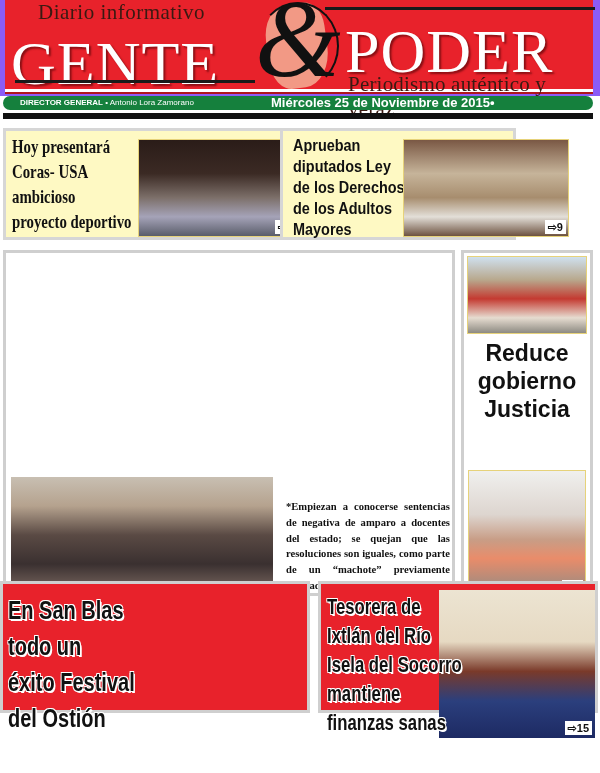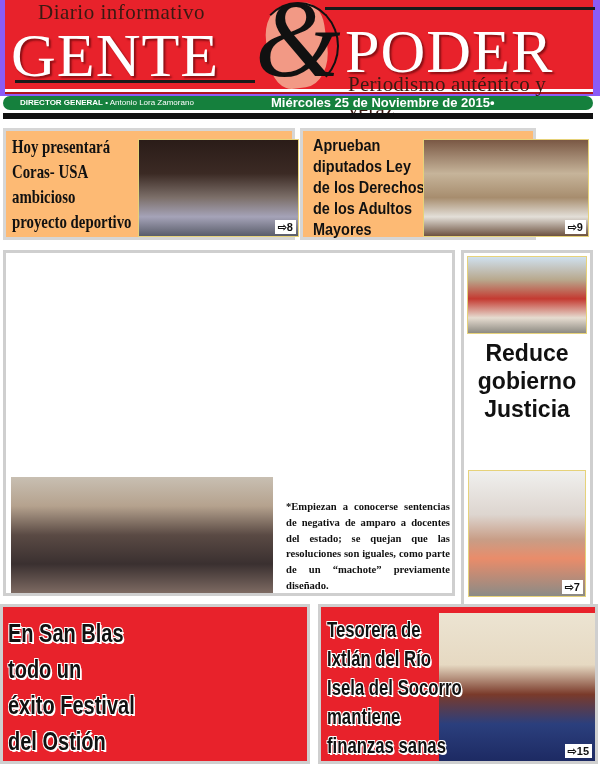--- a/index.html
+++ b/index.html
@@ -3,43 +3,43 @@
   <meta charset="utf-8">
   <style>
     * { box-sizing: border-box; margin: 0; padding: 0; }
     html, body { width: 600px; height: 773px; background: #ffffff; overflow: hidden; }
     body { position: relative; font-family: "Liberation Sans", sans-serif; }
 
     
     .masthead { position: absolute; left: 0; top: 0; width: 600px; height: 96px; background: #8b5cf6; }
     .masthead-red { position: absolute; left: 5px; top: 0; width: 588px; height: 92px; background: #e8222b; border-bottom: 3px solid #ffffff; box-shadow: 0 2px 0 #b0161d; }
     .tagline-top { position: absolute; left: 33px; top: 0px; font-family: "Liberation Serif", serif; font-size: 21px; color: #3a1a12; letter-spacing: 0.5px; }
-    .logo-left { position: absolute; left: 6px; top: 24px; font-family: "Liberation Serif", serif; font-size: 62px; color: #ffffff; letter-spacing: 1px; line-height: 62px; text-shadow: 2px 2px 2px #8a0f14; }
+    .logo-left { position: absolute; left: 6px; top: 32px; font-family: "Liberation Serif", serif; font-size: 62px; color: #ffffff; letter-spacing: 1px; line-height: 62px; text-shadow: 2px 2px 2px #8a0f14; }
     .logo-right { position: absolute; left: 340px; top: 20px; font-family: "Liberation Serif", serif; font-size: 62px; color: #ffffff; letter-spacing: 1px; line-height: 62px; text-shadow: 2px 2px 2px #8a0f14; }
     .rule-left { position: absolute; left: 10px; top: 80px; width: 240px; height: 3px; background: #1a1a1a; }
     .rule-right { position: absolute; left: 320px; top: 7px; width: 270px; height: 3px; background: #1a1a1a; }
     .tagline-bottom { position: absolute; left: 343px; top: 72px; font-family: "Liberation Serif", serif; font-size: 21px; color: #3a1a12; letter-spacing: 0.2px; }
     .ampersand-wrap { position: absolute; left: 248px; top: 0; width: 90px; height: 92px; }
     .map-shape { position: absolute; left: 14px; top: 4px; width: 60px; height: 84px; background: #f2a08a; border-radius: 40% 30% 45% 35%; transform: rotate(-8deg); opacity: 0.95; }
     .amp-glyph { position: absolute; left: 2px; top: -16px; font-family: "Liberation Serif", serif; font-style: italic; font-size: 110px; color: #111111; line-height: 110px; }
     .amp-ring { position: absolute; left: 4px; top: 2px; width: 82px; height: 88px; border: 2px solid #111; border-radius: 50%; border-left-color: transparent; border-bottom-color: transparent; }
 
     
     .info-bar { position: absolute; left: 3px; top: 96px; width: 590px; height: 14px; background: #15803d; border-radius: 8px 8px 8px 8px; color: #ffffff; font-size: 8px; line-height: 14px; }
     .info-bar .director { position: absolute; left: 17px; top: 0; font-weight: bold; }
     .info-bar .director span { font-weight: normal; }
     .info-bar .dateline { position: absolute; left: 268px; top: 0; font-weight: bold; font-size: 13px; }
     .price { position: absolute; left: 552px; top: 92px; color: #ffffff; font-size: 9px; margin-top: 16px; }
     .price .big { font-size: 19px; line-height: 18px; }
     .rule-black { position: absolute; left: 3px; top: 113px; width: 590px; height: 6px; background: #111111; }
 
     
-    .teaser { position: absolute; top: 128px; height: 112px; background: #fdba74; border: 3px solid #d6d6d6; }
+    .teaser { position: absolute; top: 128px; height: 112px; background: #fef9c3; border: 3px solid #d6d6d6; }
     .teaser-1 { left: 3px; width: 292px; }
-    .teaser-2 { left: 300px; width: 236px; }
+    .teaser-2 { left: 280px; width: 236px; }
     .teaser-headline { position: absolute; font-weight: bold; color: #111; }
     .teaser-1 .teaser-headline { left: 6px; top: 3px; width: 130px; font-family: "Liberation Serif", serif; font-size: 19px; line-height: 25px; transform: scaleX(0.78); transform-origin: left top; width: 170px; }
     .teaser-2 .teaser-headline { left: 10px; top: 4px; width: 120px; font-family: "Liberation Sans", sans-serif; font-size: 17px; line-height: 21px; transform: scaleX(0.85); transform-origin: left top; width: 145px; }
     .photo { position: absolute; overflow: hidden; border: 1px solid #e6d27a; }
     .teaser-1 .photo { left: 132px; top: 8px; width: 161px; height: 98px; }
     .teaser-2 .photo { left: 120px; top: 8px; width: 166px; height: 98px; }
     .page-ref { position: absolute; right: 2px; bottom: 2px; background: #ffffff; color: #111; font-weight: bold; font-size: 11px; padding: 0 3px; line-height: 14px; }
 
     .ph-audience { background: linear-gradient(180deg, #2a1c18 0%, #3b2a24 35%, #7c6f69 60%, #a5a3b8 80%, #5a5d6a 100%); }
     .ph-congress { background: linear-gradient(180deg, #7a5844 0%, #c6b49a 35%, #a78d6e 60%, #e3dfd8 80%, #6d5240 100%); }
@@ -57,21 +57,21 @@
     .main-photo { position: absolute; left: 5px; top: 224px; width: 262px; height: 116px; border: none; }
     .main-dek { position: absolute; left: 280px; top: 246px; width: 164px; font-family: "Liberation Serif", serif; font-weight: bold; font-size: 10.6px; line-height: 15.8px; color: #111; text-align: justify; }
 
     
     .side-box { position: absolute; left: 461px; top: 250px; width: 132px; height: 442px; border: 3px solid #cfcfcf; background: #ffffff; }
     .side-photo-top { position: absolute; left: 3px; top: 3px; width: 120px; height: 78px; border: 1px solid #e6d27a; }
     .side-headline { position: absolute; left: 0; top: 86px; width: 126px; text-align: center; font-family: "Liberation Sans", sans-serif; font-weight: bold; font-size: 23px; line-height: 28px; color: #111; }
     .side-photo-bottom { position: absolute; left: 4px; top: 217px; width: 118px; height: 127px; border: 1px solid #e6d27a; }
 
     
-    .bottom { position: absolute; top: 604px; height: 160px; background: #e8222b; border: 3px solid #cfcfcf; padding-left: 6px; }
+    .bottom { position: absolute; top: 581px; height: 132px; background: #e8222b; border: 3px solid #cfcfcf; padding-left: 6px; }
     .bottom-1 { left: 0; width: 310px; }
     .bottom-2 { left: 318px; width: 280px; }
     .bottom-1 .photo { left: 100px; top: 6px; width: 204px; height: 148px; border: none; }
     .bottom-2 .photo { left: 118px; top: 6px; width: 156px; height: 148px; border: none; }
     .bottom-headline { position: absolute; font-family: "Liberation Sans", sans-serif; font-weight: bold; color: #111; text-shadow: -1px -1px 0 #fff, 1px -1px 0 #fff, -1px 1px 0 #fff, 1px 1px 0 #fff, 2px 2px 0 #fff; z-index: 2; white-space: nowrap; transform-origin: left top; }
     .bottom-1 .bottom-headline { left: 5px; top: 8px; font-size: 25px; line-height: 36px; transform: scaleX(0.8); }
     .bottom-2 .bottom-headline { left: 6px; top: 8px; font-size: 22px; line-height: 29px; transform: scaleX(0.76); }
     .bottom .page-ref { top: 3px; bottom: auto; right: 3px; }
     .bottom-2 .page-ref { top: auto; bottom: 3px; }
 </style>

